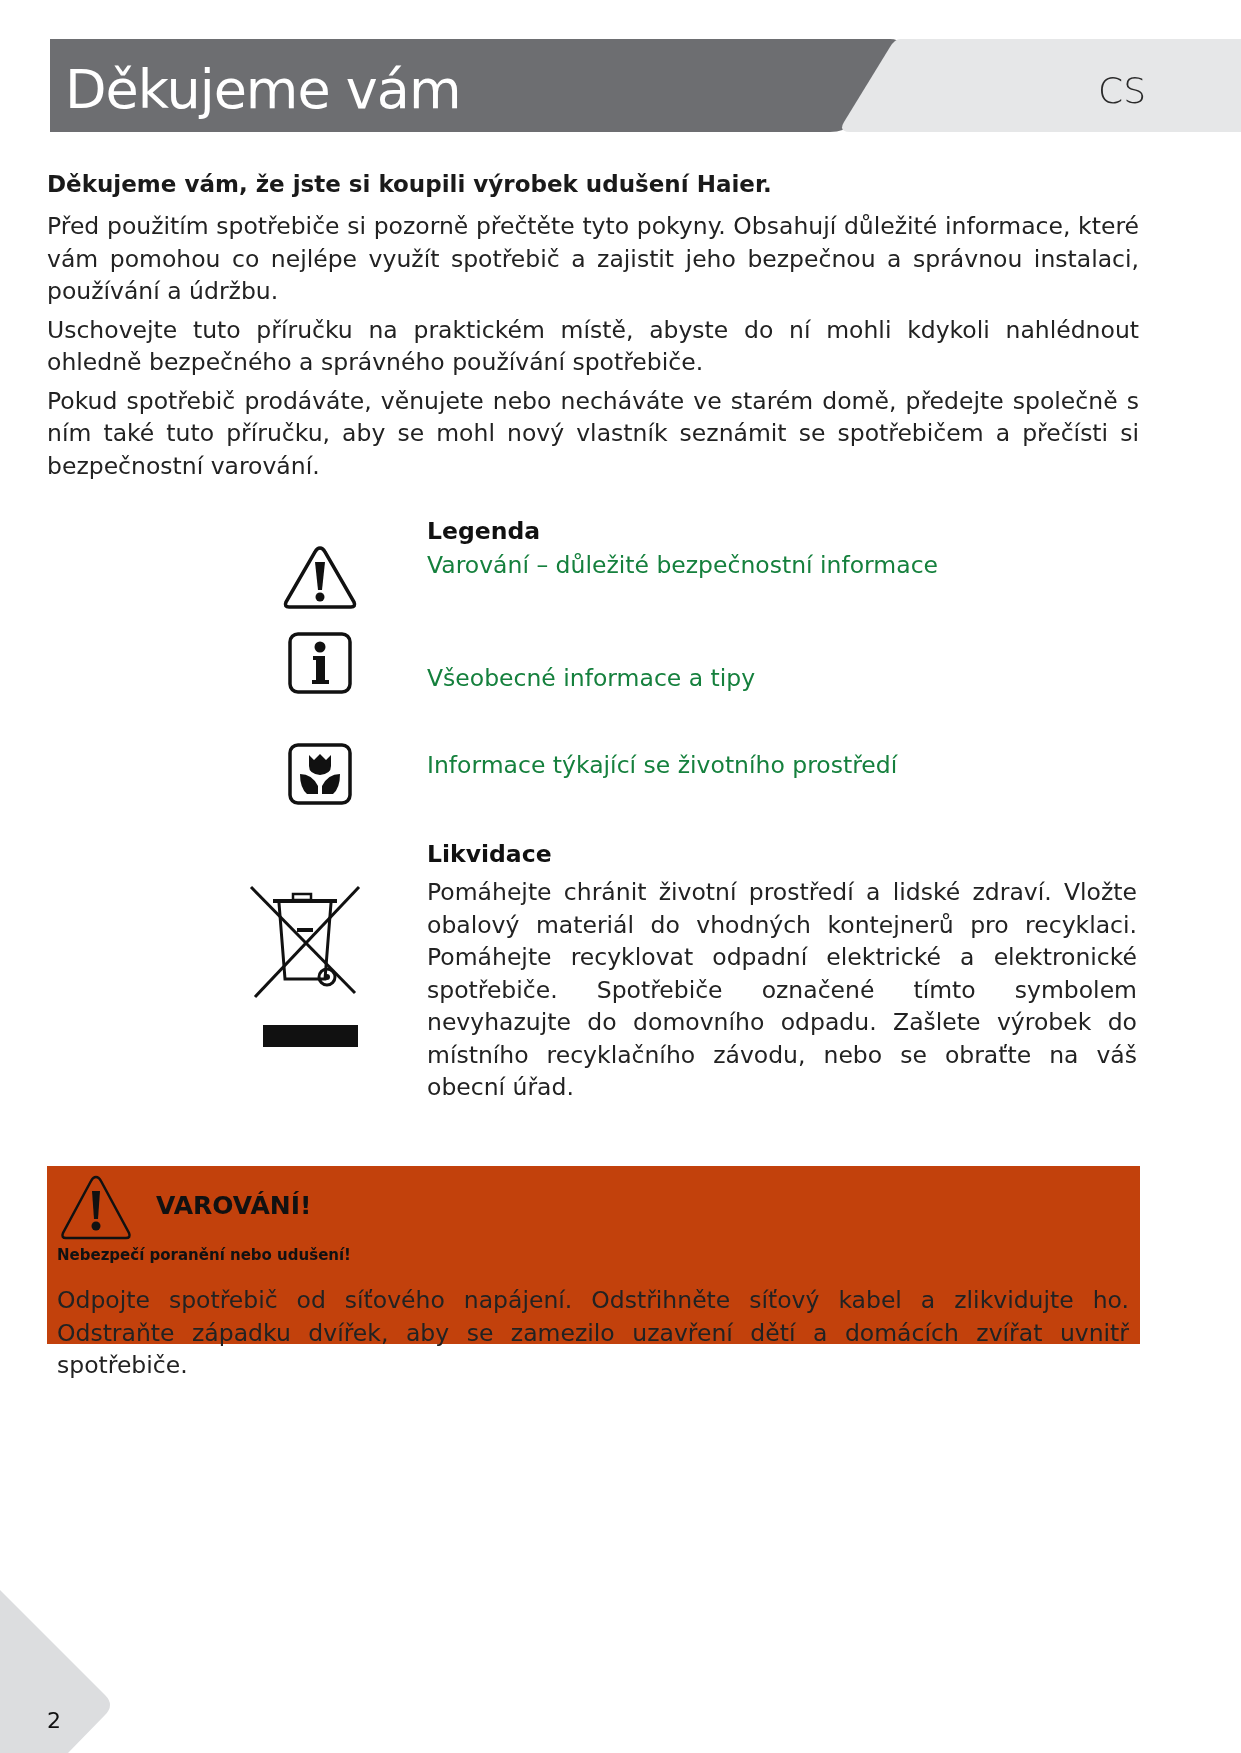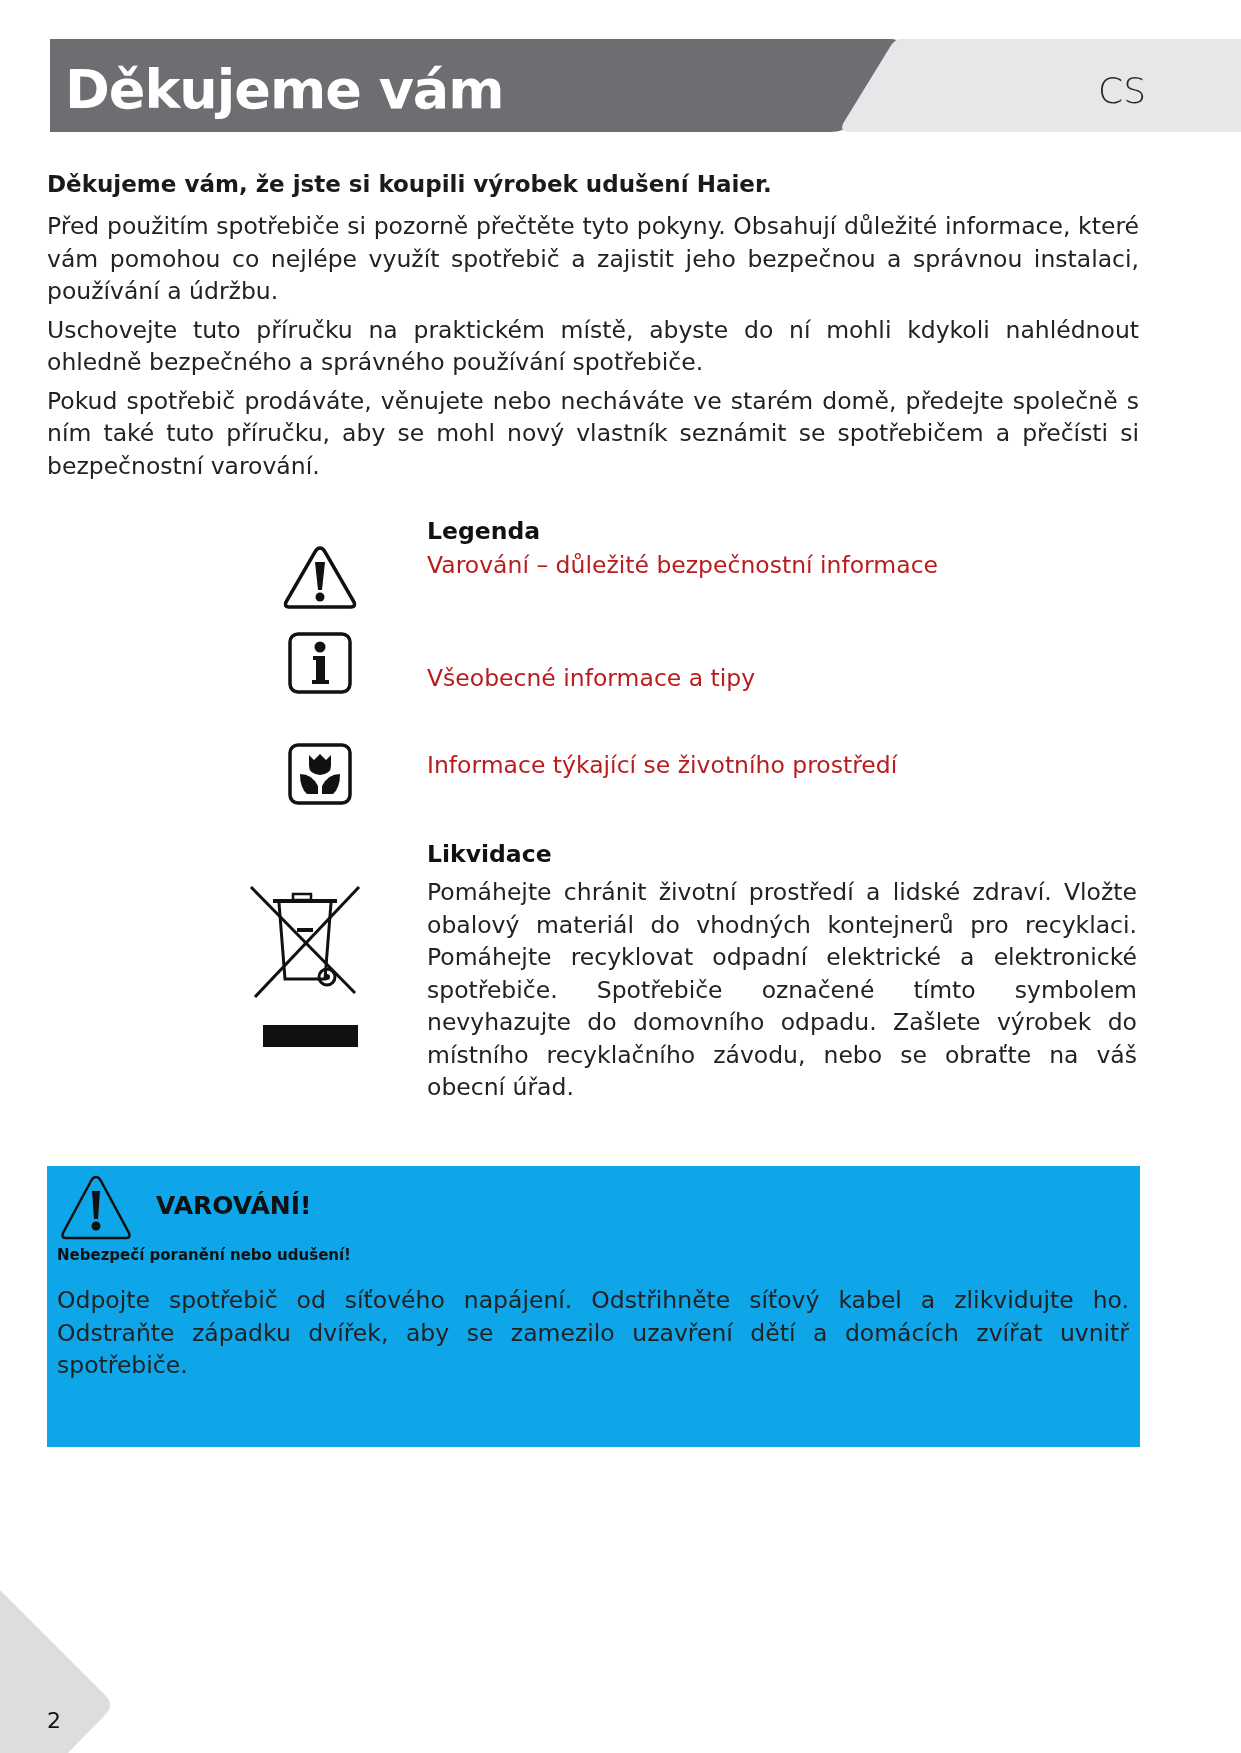--- a/index.html
+++ b/index.html
@@ -1,38 +1,38 @@
 <!DOCTYPE html>
 <html><head>
 <meta charset="utf-8">
 <style>
   html, body { margin:0; padding:0; background:#ffffff; }
   body { width:1241px; height:1753px; position:relative; overflow:hidden;
          font-family:"DejaVu Sans", "Liberation Sans", sans-serif; color:#1a1a1a; }
   .hdr-dark { position:absolute; left:50px; top:39px; width:850px; height:93px; }
   .hdr-light { position:absolute; left:840px; top:39px; width:401px; height:93px; }
-  .hdr-title { position:absolute; left:65px; top:50px; font-size:54px; font-weight:700;
+  .hdr-title { position:absolute; left:65px; top:50px; font-size:54px; font-weight:400;
                color:#ffffff; letter-spacing:-1px; line-height:80px;
                font-family:"DejaVu Sans", sans-serif; }
   .hdr-lang { position:absolute; left:1098px; top:70px; font-size:36px; color:#2a2a2a;
               font-family:"DejaVu Sans", sans-serif; font-weight:300; }
   .intro { position:absolute; left:47px; top:168px; width:1092px; }
   .intro h2 { margin:0 0 10px 0; font-size:23px; font-weight:bold; line-height:32px; }
   .intro p { margin:0 0 6px 0; font-size:23.5px; line-height:32.5px; text-align:justify;
              color:#222; font-weight:normal; }
   .legend { position:absolute; left:260px; top:515px; width:880px; }
   .leg-row { position:absolute; left:0; width:880px; }
   .leg-icon { position:absolute; left:0; top:0; width:120px; height:80px;
               display:flex; align-items:center; justify-content:center; }
-  .leg-text { position:absolute; left:167px; font-size:23.5px; line-height:32.5px; color:#b91c1c; }
+  .leg-text { position:absolute; left:167px; font-size:23.5px; line-height:32.5px; color:#15803d; }
   .leg-head { font-weight:bold; color:#111; }
   .disp-text { position:absolute; left:167px; width:970px; font-size:23.5px; line-height:32.5px;
                color:#222; text-align:justify; }
-  .warn-box { position:absolute; left:47px; top:1166px; width:1093px; height:281px;
-              background:#0ea5e9; }
+  .warn-box { position:absolute; left:47px; top:1166px; width:1093px; height:178px;
+              background:#c2410c; }
   .warn-title { position:absolute; left:109px; top:25px; font-size:25px; font-weight:bold;
                 color:#111; }
   .warn-sub { position:absolute; left:10px; top:80px; font-size:15px; font-weight:bold;
               color:#111; }
   .warn-body { position:absolute; left:10px; top:118px; width:1072px; font-size:23.5px;
                line-height:32.5px; color:#222; text-align:justify; }
   .page-num { position:absolute; left:47px; top:1708px; font-size:22px; color:#111; }
 </style>
 </head>
 <body>

